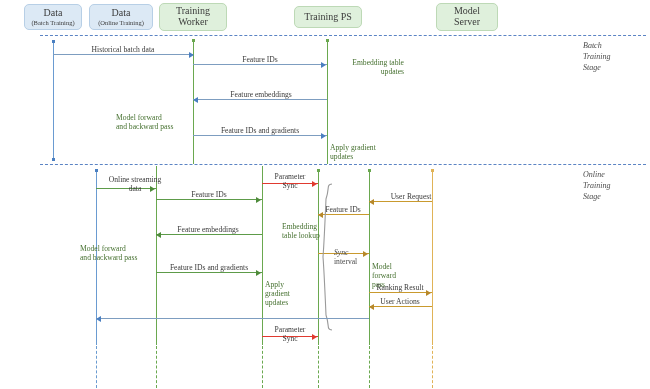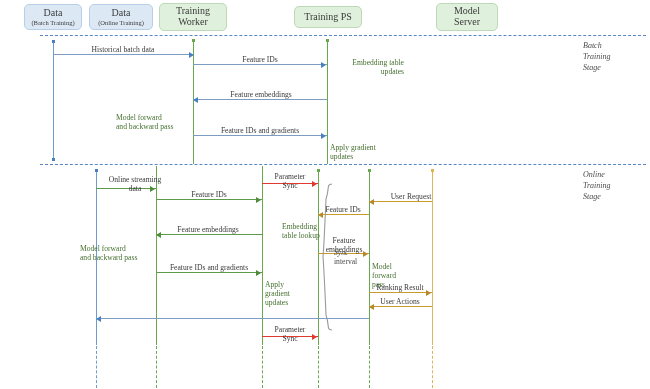--- a/index.html
+++ b/index.html
@@ -197,24 +197,20 @@
   </div>
 
   <div class="msg m-green" style="left:156px;top:234px;width:106px;">
     <span class="head l hg" style="left:0px;"></span>
   </div>
   <div class="lbl lbl-dark" style="left:156px;top:225px;width:104px;">Feature embeddings</div>
 
   <div class="msg m-orange" style="left:318px;top:253px;width:51px;">
     <span class="head r ho" style="left:45px;"></span>
   </div>
-  <div class="lbl lbl-dark" style="left:316px;top:236px;width:56px;">
-    <div>Feature</div>
-    <div>embeddings</div>
-  </div>
 
   <svg class="brace" style="left:322px;top:183px;" width="12" height="148" viewBox="0 0 12 148">
     <path d="M10 1 C4 2 8 4 4 16 C2 62 2 62 1 74 C2 86 2 86 4 132 C8 144 4 146 10 147" fill="none" stroke="#9a9a9a" stroke-width="1.1"></path>
   </svg>
   <div class="lbl lbl-gray" style="left:334px;top:248px;width:44px;text-align:left;">
     <div style="font-style:italic;">Sync</div>
     <div>interval</div>
   </div>
 
   <div class="lbl lbl-green" style="left:80px;top:244px;width:74px;text-align:left;">

